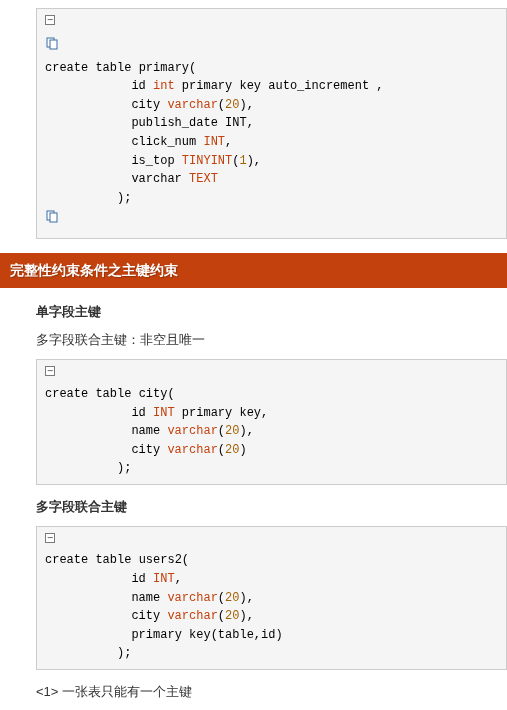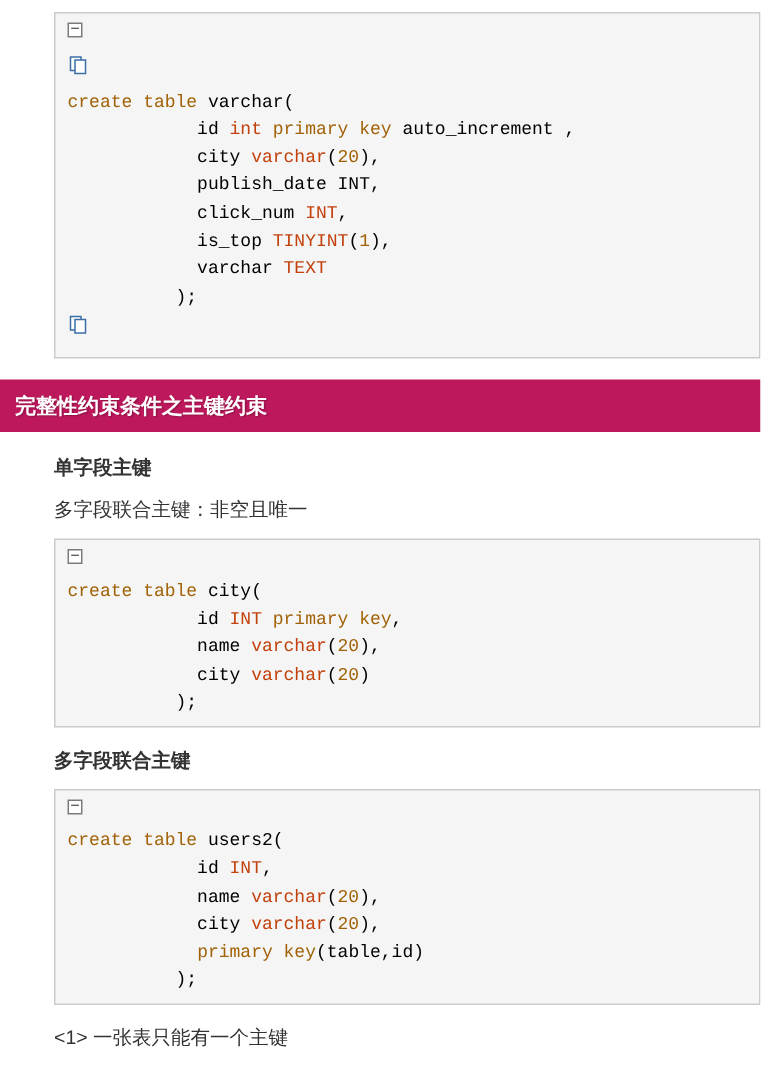--- a/index.html
+++ b/index.html
@@ -39,24 +39,24 @@
   }
   .copy-icon svg { display: block; }
   pre {
     font-family: "Courier New", Courier, monospace;
     font-size: 12px;
     line-height: 1.55;
     white-space: pre;
     color: #000;
     padding-left: 2px;
   }
-  .kw-blue { color: #a16207; }
+  .kw-blue { color: #000000; }
   .kw-navy { color: #c2410c; }
   .section-header {
-    background: #be185d;
+    background: #c2410c;
     color: #fff;
     font-weight: bold;
     font-size: 14px;
     padding: 6px 10px;
     margin: 14px 0 14px -36px;
     text-shadow: 1px 1px 1px rgba(0,0,0,0.25);
   }
   .para {
     margin: 8px 0;
     color: #333;
@@ -70,21 +70,21 @@
 <body>
 
 <div class="code-block">
   <span class="collapse-icon">−</span><br>
   <span class="copy-icon">
     <svg width="14" height="14" viewBox="0 0 14 14">
         <rect x="2" y="2" width="7" height="9" fill="#fff" stroke="#3a6ea5" stroke-width="1"></rect>
         <rect x="5" y="4" width="7" height="9" fill="#fff" stroke="#3a6ea5" stroke-width="1"></rect>
       </svg>
   </span>
-<pre><span class="kw-blue">create</span> <span class="kw-blue">table</span><span> varchar(</span>
+<pre><span class="kw-blue">create</span> <span class="kw-blue">table</span><span> primary(</span>
 <span>            id </span><span class="kw-navy">int</span> <span class="kw-blue">primary</span> <span class="kw-blue">key</span><span> auto_increment ,</span>
 <span>            city </span><span class="kw-navy">varchar</span><span class="paren">(</span><span class="num">20</span><span class="paren">),</span>
 <span>            publish_date INT,</span>
 <span>            click_num </span><span class="kw-navy">INT</span><span>,</span>
 <span>            is_top </span><span class="kw-navy">TINYINT</span><span class="paren">(</span><span class="num">1</span><span class="paren">),</span>
 <span>            varchar </span><span class="kw-navy">TEXT</span>
 <span>          );</span></pre>
   <span class="copy-icon">
     <svg width="14" height="14" viewBox="0 0 14 14">
         <rect x="2" y="2" width="7" height="9" fill="#fff" stroke="#3a6ea5" stroke-width="1"></rect>

